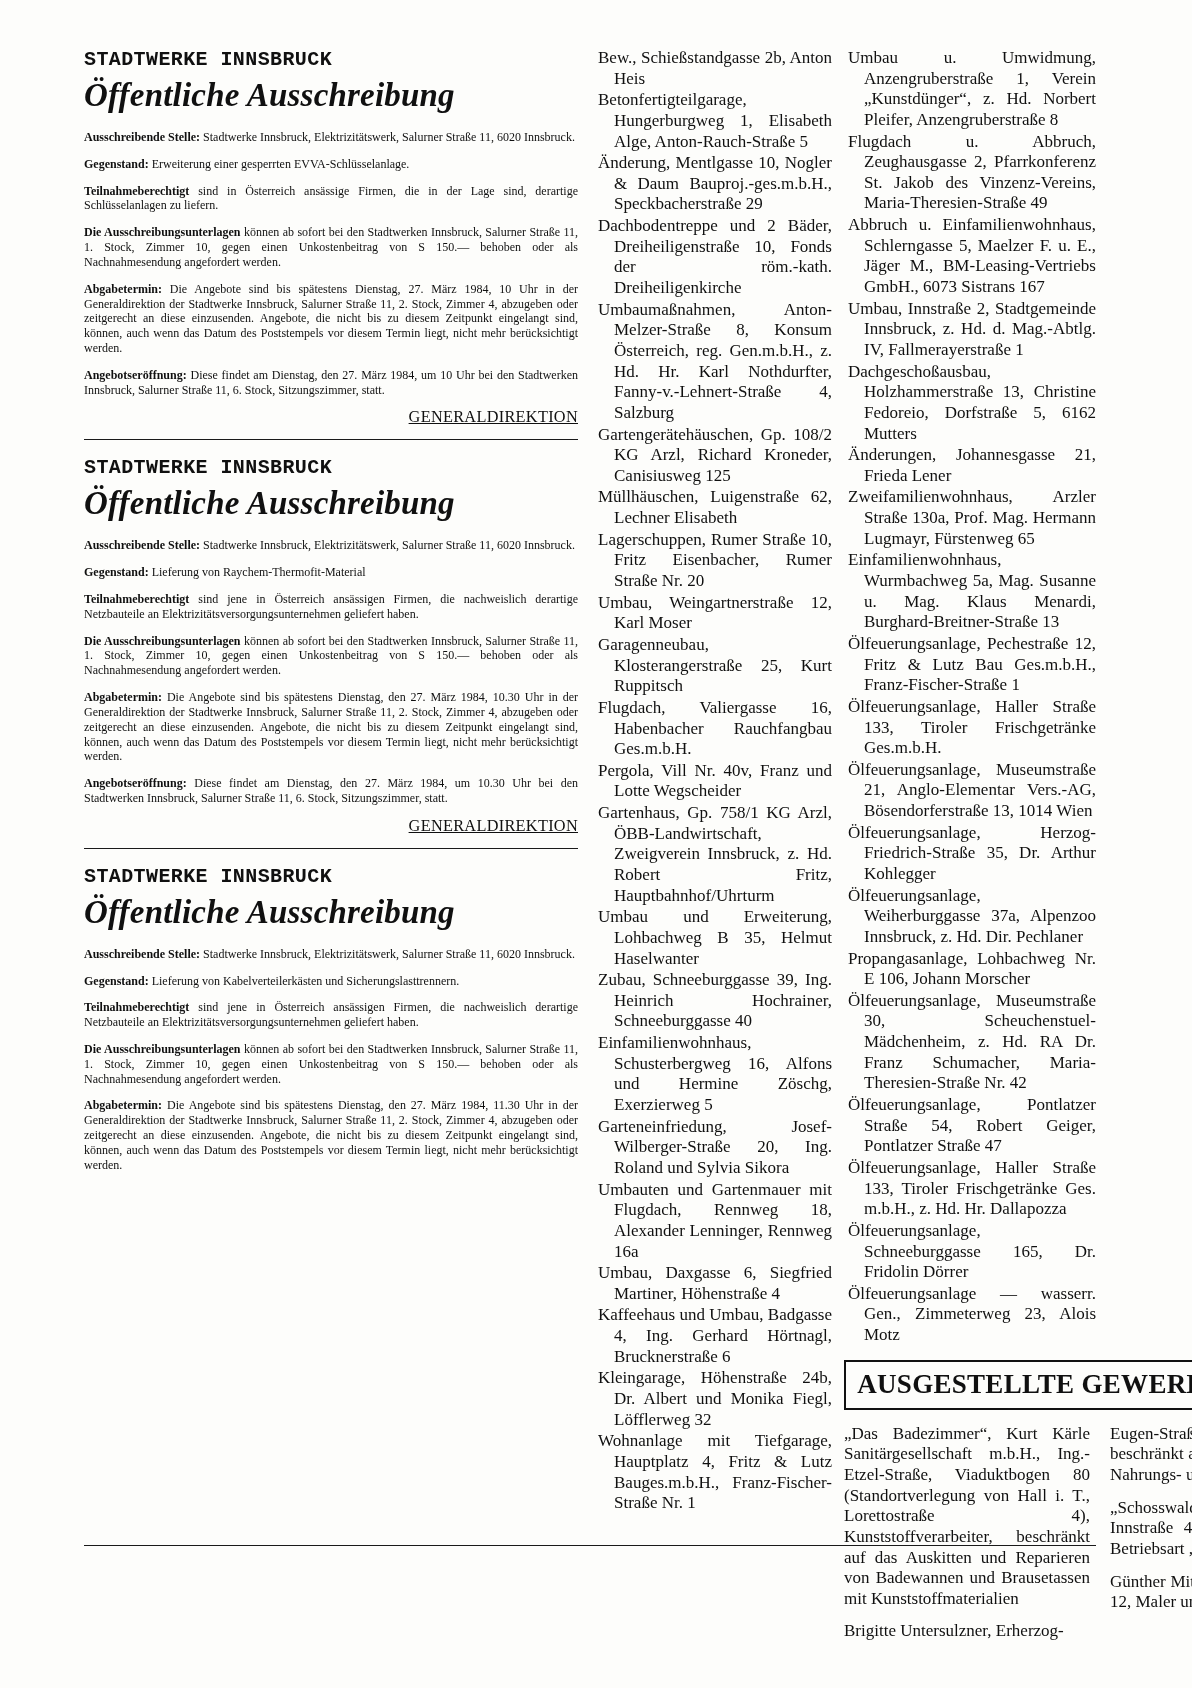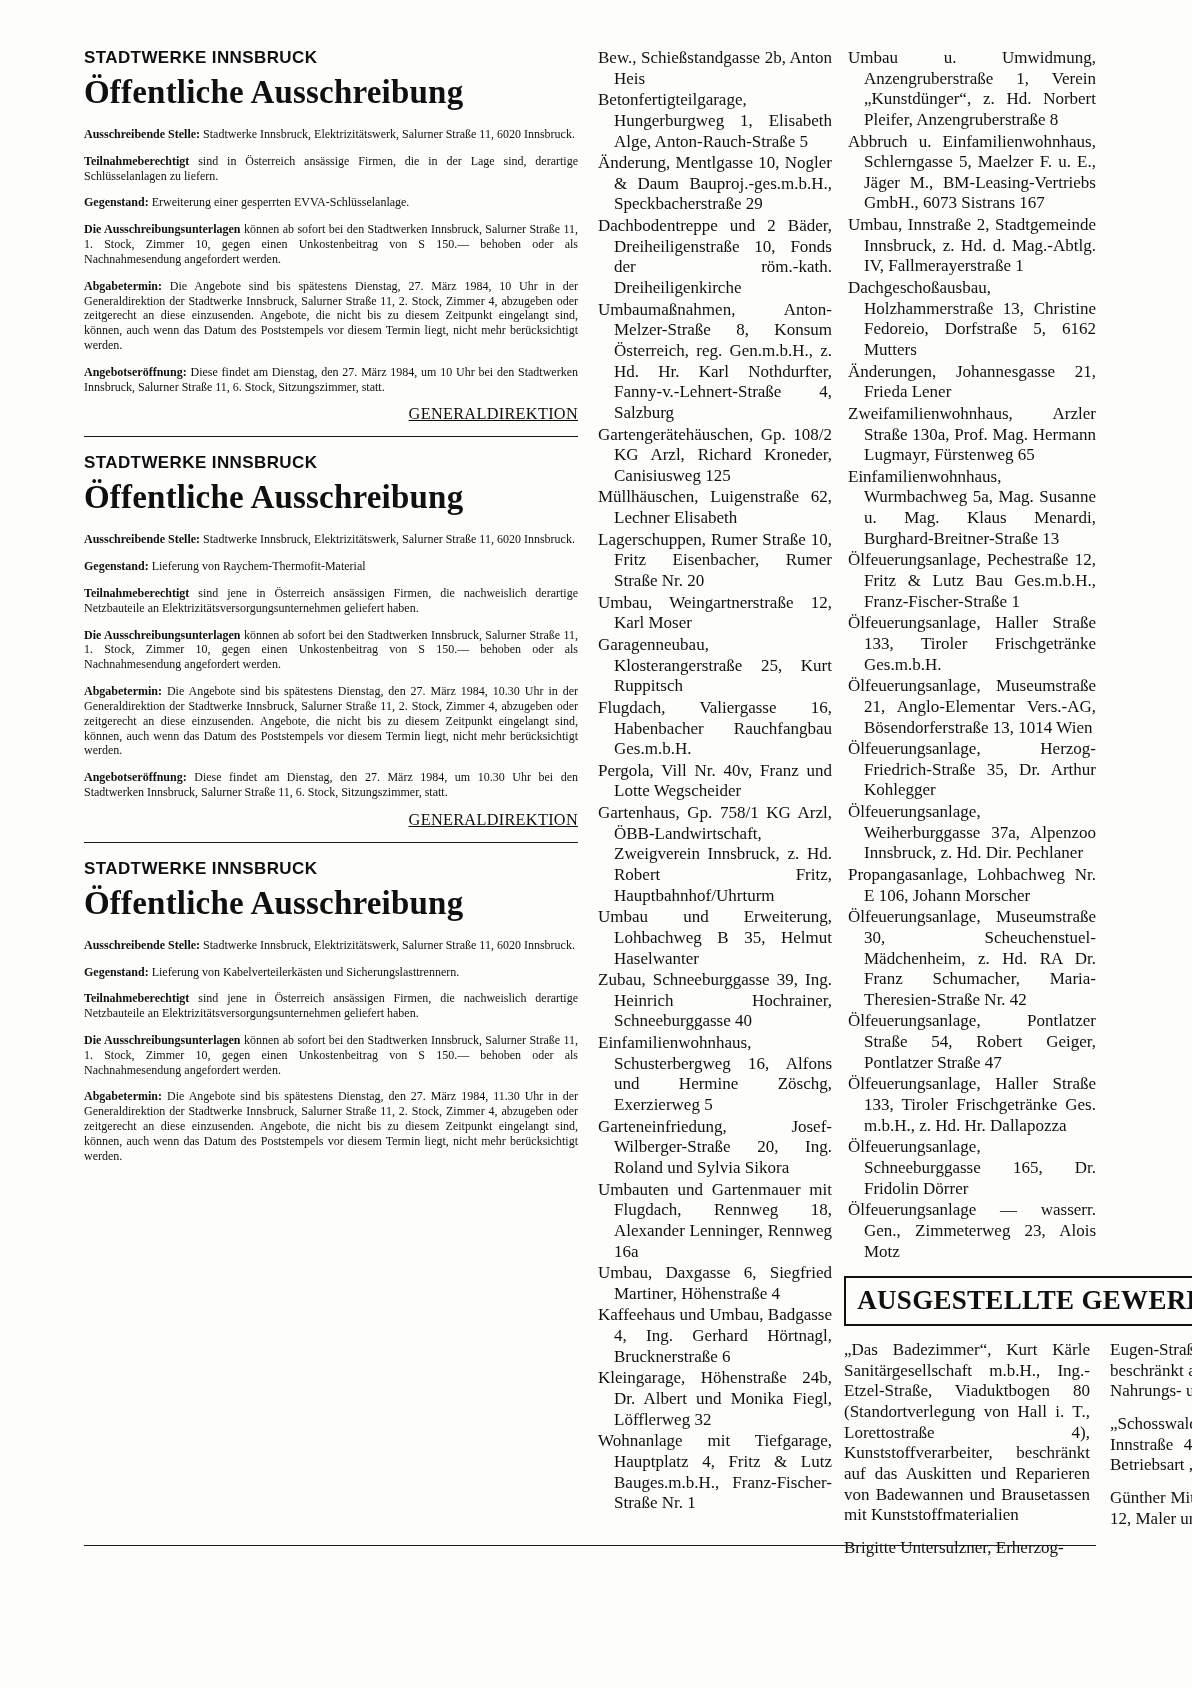--- a/index.html
+++ b/index.html
@@ -49,32 +49,33 @@
     width: 254px;
     padding-left: 6px;
     box-sizing: border-box;
   }
 
   
   .notice {
     margin-bottom: 2px;
   }
   .notice-kicker {
-    font-family: Liberation Sans, sans-serif;
-    font-size: 17px;
+    font-family: Liberation Mono, monospace;
+    font-size: 20px;
     font-weight: bold;
     letter-spacing: 0.4px;
     margin-bottom: 6px;
   }
   .notice-title {
     font-family: "Liberation Serif", serif;
     font-size: 33px;
     font-weight: bold;
     margin: 2px 0 16px 0;
     letter-spacing: 0.2px;
+    font-style: italic;
   }
   .para {
     font-size: 12px;
     line-height: 1.235;
     text-align: justify;
     margin-bottom: 9px;
     hyphens: auto;
   }
   .para b {
     font-weight: bold;
@@ -176,22 +177,22 @@
 <div class="page">
   <div class="content">
     <div class="cols">
 
       <div class="col-left">
 
         <div class="notice">
           <div class="notice-kicker">STADTWERKE INNSBRUCK</div>
           <div class="notice-title">Öffentliche Ausschreibung</div>
           <p class="para"><b>Ausschreibende Stelle:</b><span> Stadtwerke Innsbruck, Elektrizitätswerk, Salurner Straße 11, 6020 Innsbruck.</span></p>
+          <p class="para"><b>Gegenstand:</b><span> Erweiterung einer gesperrten EVVA-Schlüsselanlage.</span></p>
           <p class="para"><b>Teilnahmeberechtigt</b><span> sind in Österreich ansässige Firmen, die in der Lage sind, derartige Schlüsselanlagen zu liefern.</span></p>
-          <p class="para"><b>Gegenstand:</b><span> Erweiterung einer gesperrten EVVA-Schlüsselanlage.</span></p>
           <p class="para"><b>Die Ausschreibungsunterlagen</b><span> können ab sofort bei den Stadtwerken Innsbruck, Salurner Straße 11, 1. Stock, Zimmer 10, gegen einen Unkostenbeitrag von S 150.— behoben oder als Nachnahmesendung angefordert werden.</span></p>
           <p class="para"><b>Abgabetermin:</b><span> Die Angebote sind bis spätestens Dienstag, 27. März 1984, 10 Uhr in der Generaldirektion der Stadtwerke Innsbruck, Salurner Straße 11, 2. Stock, Zimmer 4, abzugeben oder zeitgerecht an diese einzusenden. Angebote, die nicht bis zu diesem Zeitpunkt eingelangt sind, können, auch wenn das Datum des Poststempels vor diesem Termin liegt, nicht mehr berücksichtigt werden.</span></p>
           <p class="para"><b>Angebotseröffnung:</b><span> Diese findet am Dienstag, den 27. März 1984, um 10 Uhr bei den Stadtwerken Innsbruck, Salurner Straße 11, 6. Stock, Sitzungszimmer, statt.</span></p>
           <div class="signature">GENERALDIREKTION</div>
         </div>
         <hr class="rule">
 
         <div class="notice">
           <div class="notice-kicker">STADTWERKE INNSBRUCK</div>
           <div class="notice-title">Öffentliche Ausschreibung</div>
@@ -241,20 +242,21 @@
           <p class="listing-item">Umbau, Daxgasse 6, Siegfried Martiner, Höhenstraße 4</p>
           <p class="listing-item">Kaffeehaus und Umbau, Badgasse 4, Ing. Gerhard Hörtnagl, Brucknerstraße 6</p>
           <p class="listing-item">Kleingarage, Höhenstraße 24b, Dr. Albert und Monika Fiegl, Löfflerweg 32</p>
           <p class="listing-item">Wohnanlage mit Tiefgarage, Hauptplatz 4, Fritz &amp; Lutz Bauges.m.b.H., Franz-Fischer-Straße Nr. 1</p>
         </div>
       </div>
 
       <div class="col-right">
         <div class="listing">
           <p class="listing-item">Umbau u. Umwidmung, Anzengruberstraße 1, Verein „Kunstdünger“, z. Hd. Norbert Pleifer, Anzengruberstraße 8</p>
+          <p class="listing-item">Flugdach u. Abbruch, Zeughausgasse 2, Pfarrkonferenz St. Jakob des Vinzenz-Vereins, Maria-Theresien-Straße 49</p>
           <p class="listing-item">Abbruch u. Einfamilienwohnhaus, Schlerngasse 5, Maelzer F. u. E., Jäger M., BM-Leasing-Vertriebs GmbH., 6073 Sistrans 167</p>
           <p class="listing-item">Umbau, Innstraße 2, Stadtgemeinde Innsbruck, z. Hd. d. Mag.-Abtlg. IV, Fallmerayerstraße 1</p>
           <p class="listing-item">Dachgeschoßausbau, Holzhammerstraße 13, Christine Fedoreio, Dorfstraße 5, 6162 Mutters</p>
           <p class="listing-item">Änderungen, Johannesgasse 21, Frieda Lener</p>
           <p class="listing-item">Zweifamilienwohnhaus, Arzler Straße 130a, Prof. Mag. Hermann Lugmayr, Fürstenweg 65</p>
           <p class="listing-item">Einfamilienwohnhaus, Wurmbachweg 5a, Mag. Susanne u. Mag. Klaus Menardi, Burghard-Breitner-Straße 13</p>
           <p class="listing-item">Ölfeuerungsanlage, Pechestraße 12, Fritz &amp; Lutz Bau Ges.m.b.H., Franz-Fischer-Straße 1</p>
           <p class="listing-item">Ölfeuerungsanlage, Haller Straße 133, Tiroler Frischgetränke Ges.m.b.H.</p>
           <p class="listing-item">Ölfeuerungsanlage, Museumstraße 21, Anglo-Elementar Vers.-AG, Bösendorferstraße 13, 1014 Wien</p>
           <p class="listing-item">Ölfeuerungsanlage, Herzog-Friedrich-Straße 35, Dr. Arthur Kohlegger</p>

